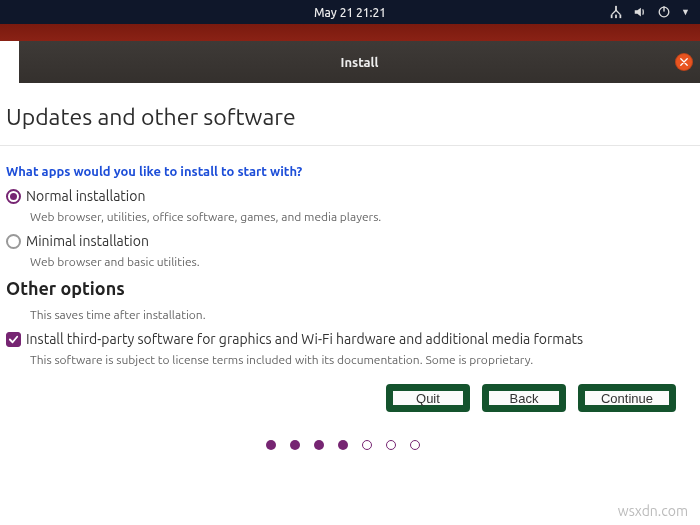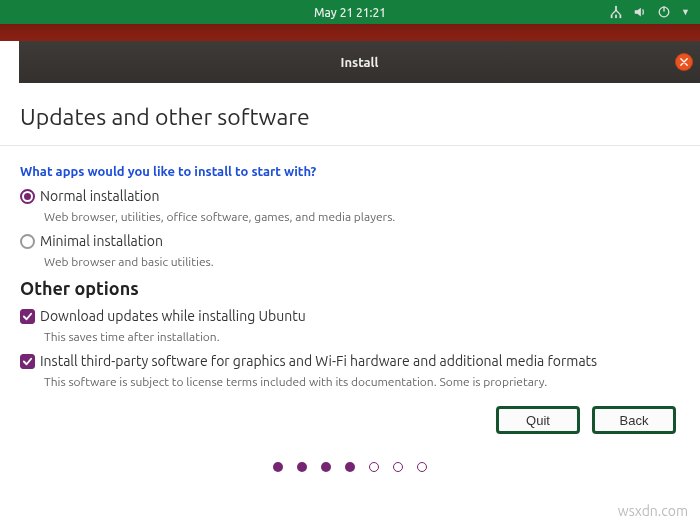--- a/index.html
+++ b/index.html
@@ -7,21 +7,21 @@
       width: 700px; height: 525px;
       font-family: Ubuntu, "Segoe UI", Arial, sans-serif;
       background: #fff;
       overflow: hidden;
       font-size: 13px;
       color: #333;
     }
     
     .sysbar {
       height: 24px;
-      background: #15803d;
+      background: #0f172a;
       color: #ddd;
       display: flex;
       align-items: center;
       justify-content: center;
       font-size: 12px;
       position: relative;
     }
     .sysbar .datetime { color: #eee; font-weight: 500; }
     .sysbar .tray {
       position: absolute; right: 10px; top: 0;
@@ -43,21 +43,21 @@
     }
     .closebtn {
       position: absolute; right: 7px; top: 50%; transform: translateY(-50%);
       width: 18px; height: 18px; border-radius: 50%;
       background: #e95420; display: flex; align-items:center; justify-content:center;
       cursor: pointer;
       box-shadow: inset 0 0 0 1px rgba(0,0,0,.2);
     }
     .closebtn svg { width: 8px; height: 8px; }
     
-    .page { padding: 18px 20px 10px 20px; }
+    .page { padding: 18px 20px 10px 6px; }
     h1.pagetitle {
       font-size: 23px; font-weight: 400; color: #2c2c2c;
       margin: 3px 0 16px 0;
     }
     .divider { height:1px; background:#e6e6e6; margin: 0 -20px 18px -20px; }
     .question { font-weight: 700; font-size: 13px; margin-bottom: 10px; color:#1d4ed8;}
     .opt { margin-bottom: 4px; }
     .radio-row, .check-row { display:flex; align-items:center; gap:5px; }
     .radio {
       width: 15px; height: 15px; border-radius: 50%;
@@ -75,21 +75,21 @@
       border-radius:3px; display:inline-flex; align-items:center; justify-content:center; flex-shrink:0;
     }
     .checkbox svg { width:11px; height:11px; }
     .check-label { font-size:14px; color:#333; }
     .buttons {
       display:flex; justify-content:flex-end; gap:12px;
       margin-top: 18px; padding-right: 4px;
     }
     .btn {
       min-width: 84px; height: 28px; padding: 0 16px;
-      background:#fbfbfb; border:3px solid #14532d; border-radius:4px;
+      background:#fbfbfb; border:7px solid #14532d; border-radius:4px;
       font-size:13px; color:#333; cursor:pointer;
       display:inline-flex; align-items:center; justify-content:center;
     }
     .progress {
       display:flex; justify-content:center; gap:14px; margin-top: 28px;
     }
     .dot { width:10px; height:10px; border-radius:50%; }
     .dot.filled { background:#762572; }
     .dot.empty { background:#fff; border:1.5px solid #762572; }
     .watermark {
@@ -156,46 +156,39 @@
     <div class="radio-row">
       <span class="radio"></span>
       <span class="radio-label">Minimal installation</span>
     </div>
     <div class="desc">Web browser and basic utilities.</div>
   </div>
 
   <div class="subhead">Other options</div>
 
   <div class="opt">
-    <div class="check-row">
-      <span class="checkbox">
-        <svg viewBox="0 0 12 12">
-            <path d="M2 6 L5 9 L10 3" stroke="#fff" stroke-width="2" fill="none" stroke-linecap="round" stroke-linejoin="round"></path>
-          </svg>
-      </span>
-      <span class="check-label">Download updates while installing Ubuntu</span>
-    </div>
     <div class="desc">This saves time after installation.</div>
   </div>
 
   <div class="opt">
     <div class="check-row">
       <span class="checkbox">
         <svg viewBox="0 0 12 12">
             <path d="M2 6 L5 9 L10 3" stroke="#fff" stroke-width="2" fill="none" stroke-linecap="round" stroke-linejoin="round"></path>
           </svg>
       </span>
       <span class="check-label">Install third-party software for graphics and Wi-Fi hardware and additional media formats</span>
     </div>
     <div class="desc">This software is subject to license terms included with its documentation. Some is proprietary.</div>
   </div>
 
   <div class="buttons">
     <button class="btn">Quit</button>
     <button class="btn">Back</button>
+    <button class="btn">Continue</button>
   </div>
 
   <div class="progress">
     <span class="dot filled"></span>
     <span class="dot filled"></span>
     <span class="dot filled"></span>
     <span class="dot filled"></span>
     <span class="dot empty"></span>
     <span class="dot empty"></span>
     <span class="dot empty"></span>

